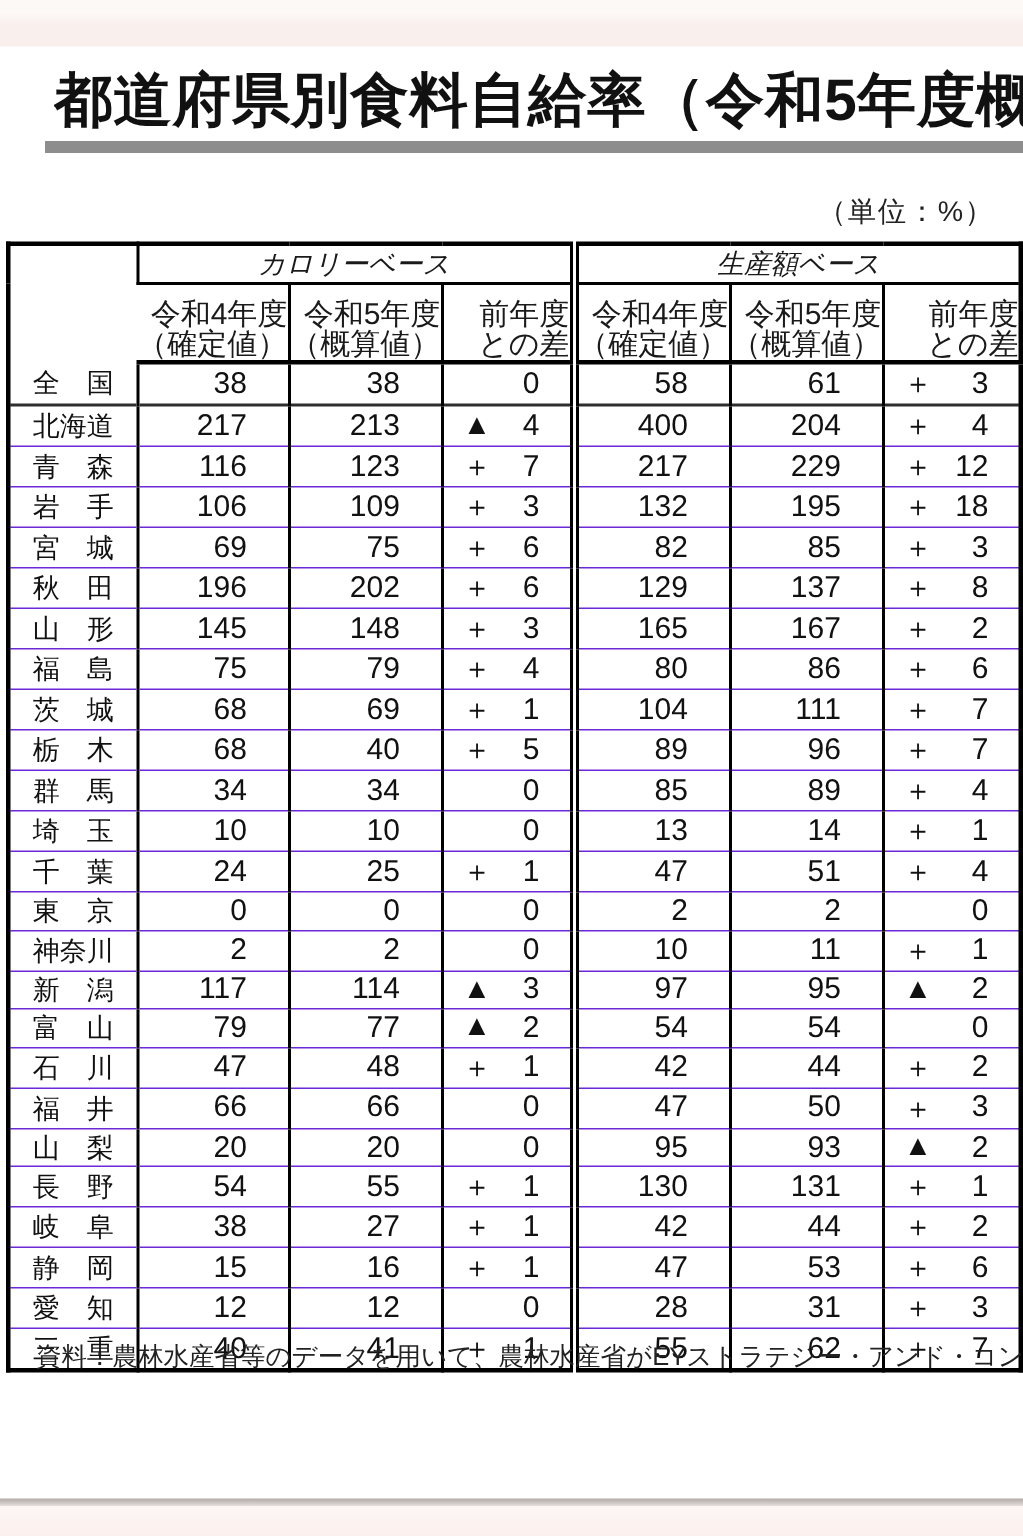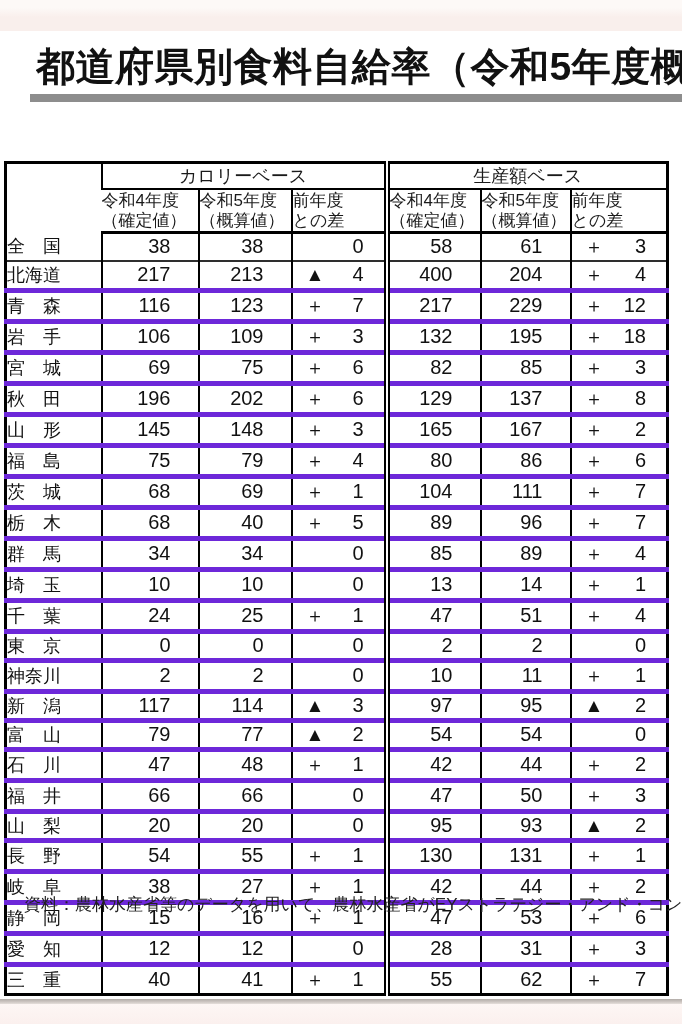--- a/index.html
+++ b/index.html
@@ -45,33 +45,33 @@
   col.c-d2 { width: 97px; }
 
   .stat th, .stat td {
     border-left: 2px solid #000;
     padding: 0; font-weight: normal;
     overflow: hidden; white-space: nowrap;
   }
   .stat th:first-child, .stat td:first-child { border-left: none; }
   .stat .grp { border-left: 6px double #000; }
 
-  .stat thead tr.gh { height: 24px; }
+  .stat thead tr.gh { height: 24px; font-style: italic; }
   .stat thead tr.gh th { font-size: 18px; border-bottom: 2px solid #000; text-align: center; }
   .stat thead tr.gh th.corner { border-bottom: none; }
   .stat thead tr.sh { height: 43px; }
   .stat thead th { border-bottom: 3px solid #000; }
-  .stat thead tr.sh th { font-size: 17px; line-height: 19.5px; text-align: left; padding-top: 1px; }
-
-  .stat tbody tr { height: 25.6px; border-bottom: 5px solid #6d28d9; }
+  .stat thead tr.sh th { font-size: 20px; line-height: 19.5px; text-align: right; padding-top: 11px; }
+
+  .stat tbody tr { height: 25.6px; border-bottom: 1px solid #6d28d9; }
   .stat tbody tr.national { border-bottom: 2px solid #2e2e2e; }
   .stat tbody tr:last-child { border-bottom: none; }
 
   .stat td { font-size: 20px; color: #111; }
-  .stat td.pref { font-size: 18px; text-align: left; letter-spacing: 0px; margin-top: 24px; }
+  .stat td.pref { font-size: 18px; text-align: center; letter-spacing: 0px; margin-top: 24px; }
   .stat td.val { text-align: right; padding-right: 27px; }
   .stat td.diff .dwrap {
     display: flex; justify-content: space-between; align-items: center;
     padding: 0 20px 0 13px;
   }
   .stat td.diff .sign { font-size: 19px; }
 
   .source {
     position: absolute; top: 893px; left: 24px; right: 0;
     font-size: 17px; color: #222;
@@ -90,20 +90,21 @@
 </head>
 <body>
 
 <div class="page">
 
   <div class="top-band"></div>
 
   <h1 class="title">都道府県別食料自給率（令和5年度概算値、令</h1>
   <div class="title-underline"></div>
 
+  <div class="unit">（単位：%）</div>
 
   <table class="stat">
     <colgroup>
       <col class="c-pref">
         <col class="c-v1">
         <col class="c-v2">
         <col class="c-d1">
       <col class="c-v3">
         <col class="c-v4">
         <col class="c-d2">

